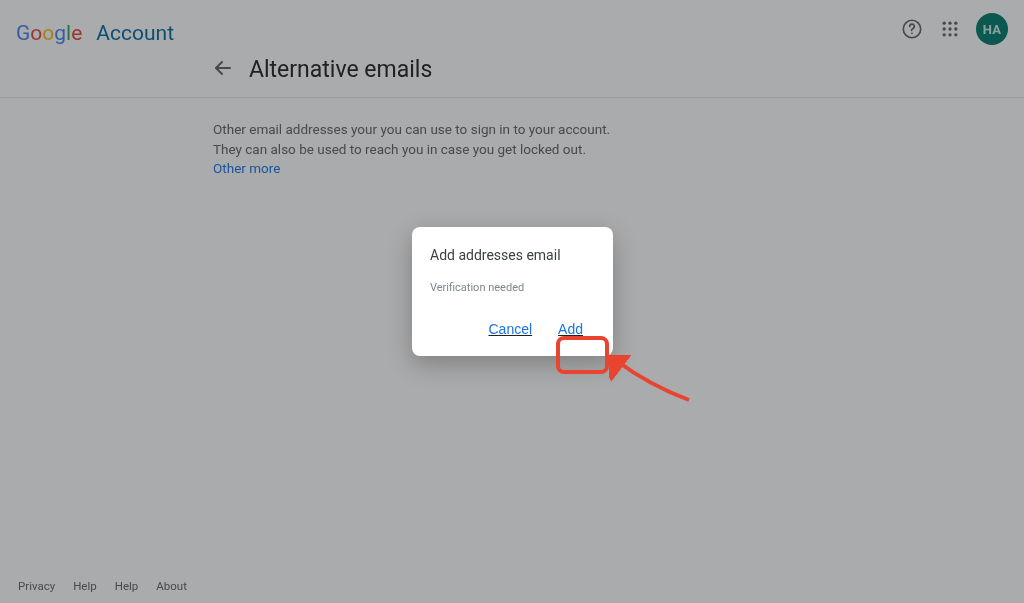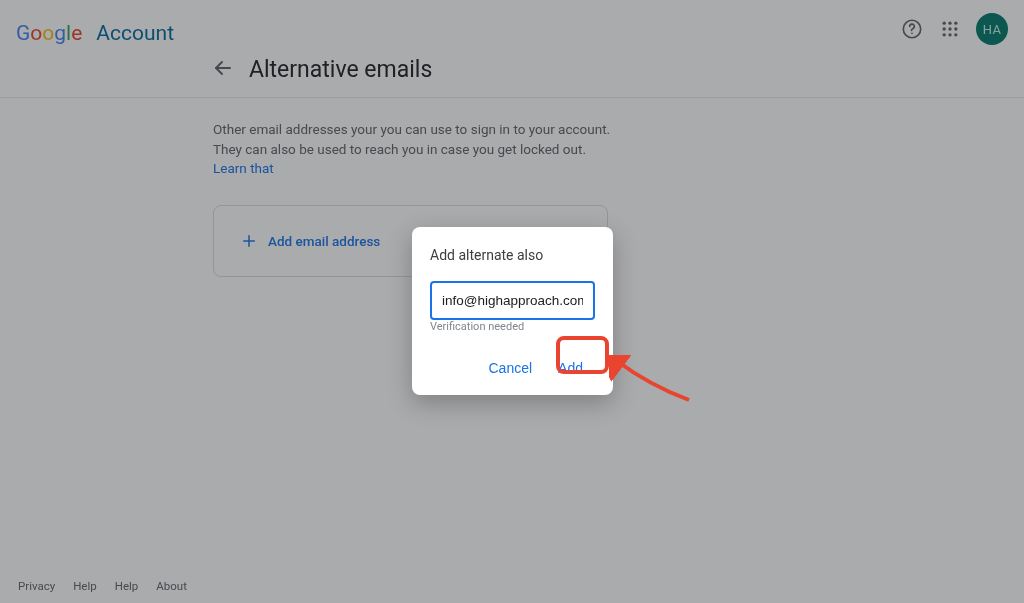--- a/index.html
+++ b/index.html
@@ -20,21 +20,21 @@
   .logo-text .g5 { color:#34A853; }
   .logo-text .g6 { color:#EA4335; }
   .logo-account { font-size: 21px; color:#0369a1; margin-left: 14px; }
 
   .header-right { margin-left: auto; display:flex; align-items:center; gap:14px; }
   .icon-btn { width: 24px; height: 24px; display:flex; align-items:center; justify-content:center; color:#5f6368; cursor:pointer; }
   .avatar {
     width: 32px; height: 32px; border-radius: 50%;
     background: #00796b; color: #c4f0ec;
     display:flex; align-items:center; justify-content:center;
-    font-size: 13px; font-weight: 400; letter-spacing: 0.3px;
+    font-size: 13px; font-weight: 700; letter-spacing: 0.3px;
   }
 
   .title-row {
     display:flex; align-items:flex-start;
     padding: 10px 0 14px 211px;
     border-bottom: 1px solid #e8eaed;
   }
   .back-arrow { width:24px; height:24px; color:#5f6368; margin-right: 14px; cursor:pointer; }
   .page-title { font-size: 23px; font-weight: 400; color:#202124; }
 
@@ -100,20 +100,21 @@
     color:#202124;
     outline: none;
   }
   .hint {
     font-size: 11px;
     color: #80868b;
   }
   .dialog-actions {
     display:flex; justify-content:flex-end; gap: 2px;
     margin-top: 20px;
+    text-decoration: underline;
   }
   .txt-btn {
     background:none; border:none;
     color:#1a73e8; font-size:14px; font-weight:500;
     padding: 7px 12px; border-radius:4px; cursor:pointer;
   }
 
   .red-box {
     position:absolute;
     left: 556px; top: 336px;
@@ -166,47 +167,36 @@
     <svg width="24" height="24" viewBox="0 0 24 24" fill="none" stroke="currentColor" stroke-width="2" stroke-linecap="round" stroke-linejoin="round">
         <path d="M19 12H5"></path>
         <path d="M11 18l-6-6 6-6"></path>
       </svg>
   </span>
   <h1 class="page-title">Alternative emails</h1>
 </div>
 
 <div class="content">
   <p class="desc">
-    <span>Other email addresses your you can use to sign in to your account. They can also be used to reach you in case you get locked out. </span><a>Learn that</a>
+    <span>Other email addresses your you can use to sign in to your account. They can also be used to reach you in case you get locked out. </span><a>Other more</a>
   </p>
 
-  <div class="card">
-    <span class="add-email-btn">
-      <span class="plus">
-        <svg width="18" height="18" viewBox="0 0 24 24" fill="none" stroke="#1a73e8" stroke-width="2" stroke-linecap="round">
-            <path d="M12 5v14M5 12h14"></path>
-          </svg>
-      </span>
-      <span>Add email address</span>
-    </span>
-  </div>
 </div>
 
 <div class="footer">
   <a>Privacy</a>
   <a>Help</a>
   <a>Help</a>
   <a>About</a>
 </div>
 
 <div class="overlay"></div>
 
 <div class="dialog">
-  <div class="dialog-title">Add alternate also</div>
-  <input type="text" class="email-input" value="info@highapproach.com" style="">
+  <div class="dialog-title">Add addresses email</div>
   <div class="hint">Verification needed</div>
   <div class="dialog-actions">
     <button class="txt-btn">Cancel</button>
     <button class="txt-btn">Add</button>
   </div>
 </div>
 
 <div class="red-box"></div>
 <svg class="arrow-annot" width="90" height="55">
   <defs>

